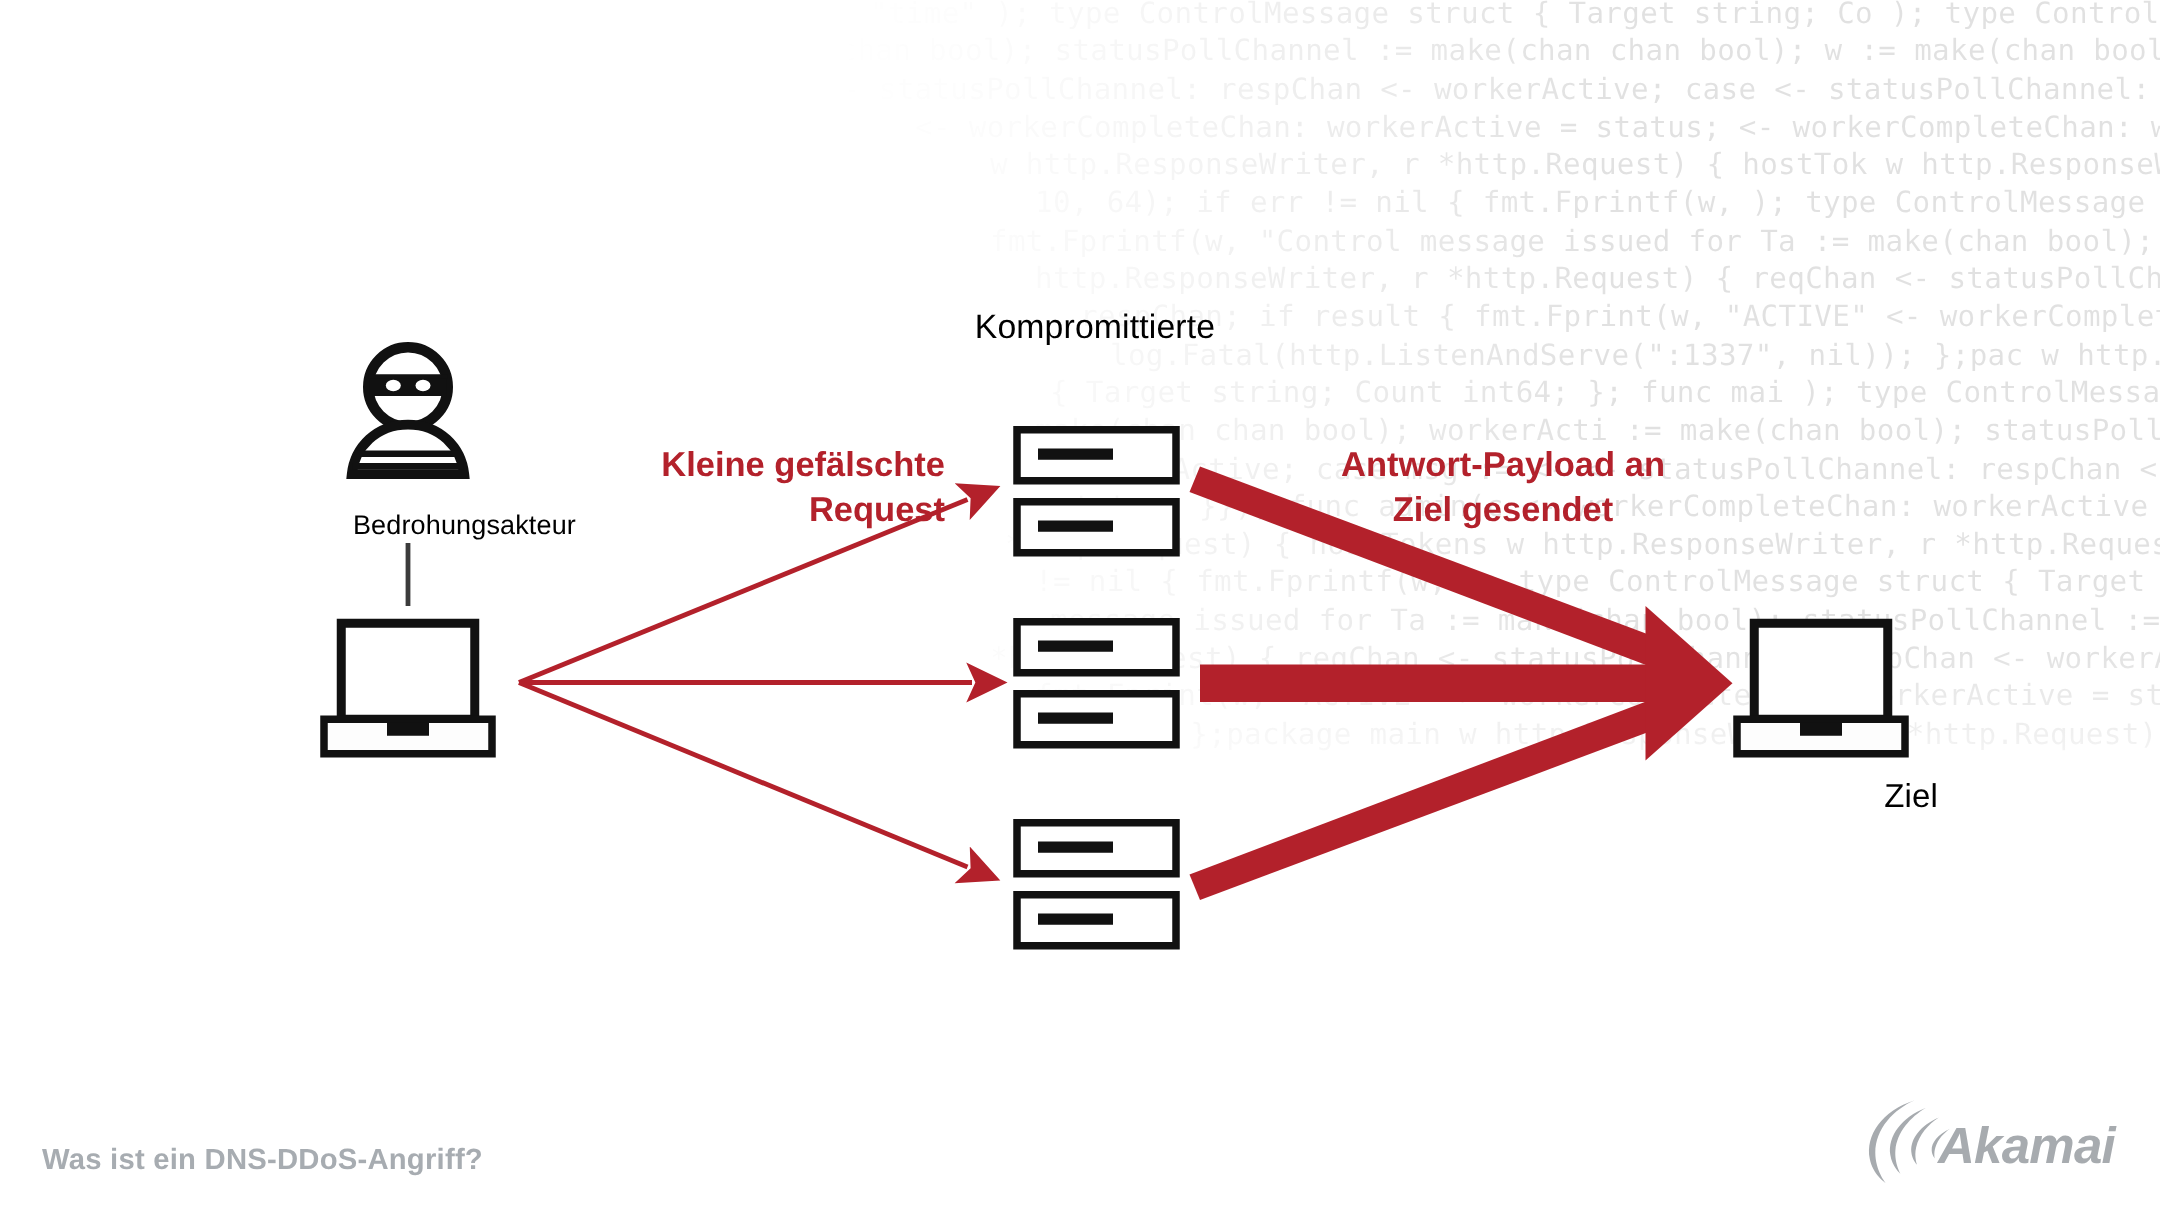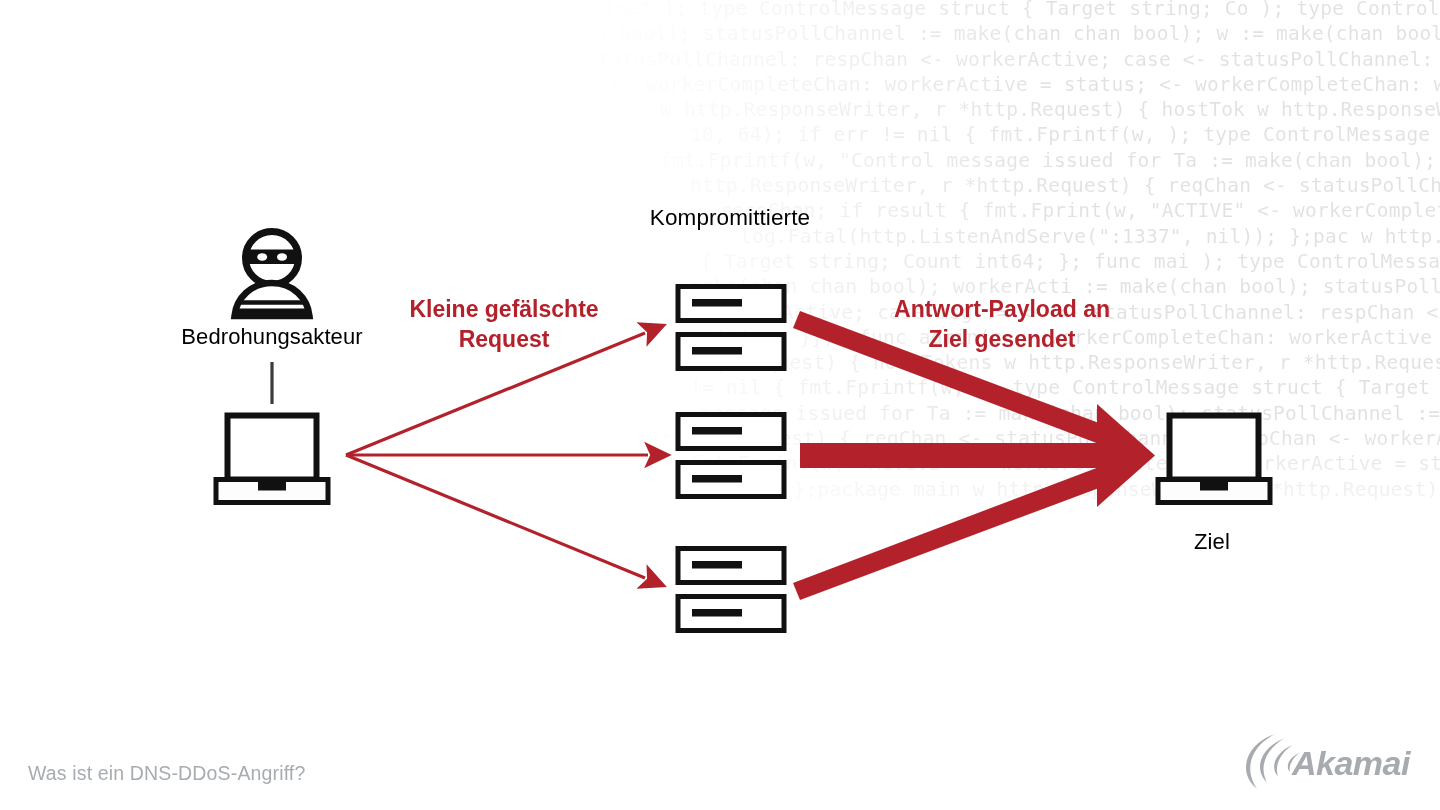--- a/index.html
+++ b/index.html
@@ -39,44 +39,44 @@
 
   
   #vec{position:absolute;left:0;top:0;width:1440px;height:810px;}
 
   
   .lbl{position:absolute;white-space:nowrap;}
   .dark{color:#000000;}
   .red{color:#b3212b;font-weight:bold;}
 
   #label-threat-actor{
-    left:160px; top:324px; width:224px;
-    text-align:center; font-size:22px; letter-spacing:0.1px;
+    left:160px; top:340px; width:224px;
+    text-align:right; font-size:18px; letter-spacing:0.1px;
   }
   #label-dns{
     left:600px; top:202px; width:260px;
     text-align:center; font-size:22.5px; line-height:32px; letter-spacing:0.1px;
   }
   #label-target{
     left:1132px; top:518px; width:160px;
-    text-align:center; font-size:22px; letter-spacing:0.1px;margin-top:11px;
+    text-align:right; font-size:22px; letter-spacing:0.1px;
   }
   #label-requests{
     left:378px; top:294px; width:252px;
-    text-align:center; font-size:23px; line-height:30px;
+    text-align:right; font-size:23px; line-height:30px;
   }
   #label-payload{
     left:856px; top:294px; width:292px;
     text-align:center; font-size:23px; line-height:30px;
   }
 
   
   #footer-caption{
     position:absolute;left:28px;top:762px;
-    font-size:19.5px;color:#a7acb1;letter-spacing:0.15px;white-space:nowrap;
+    font-size:19.5px;color:#a7acb1;letter-spacing:0.15px;white-space:nowrap;font-weight:bold;
   }
   #akamai-logo{
     position:absolute;right:24px;top:728px;width:176px;height:62px;
   }
 </style>
 </head>
 <body>
 
 <div id="stage">
 

